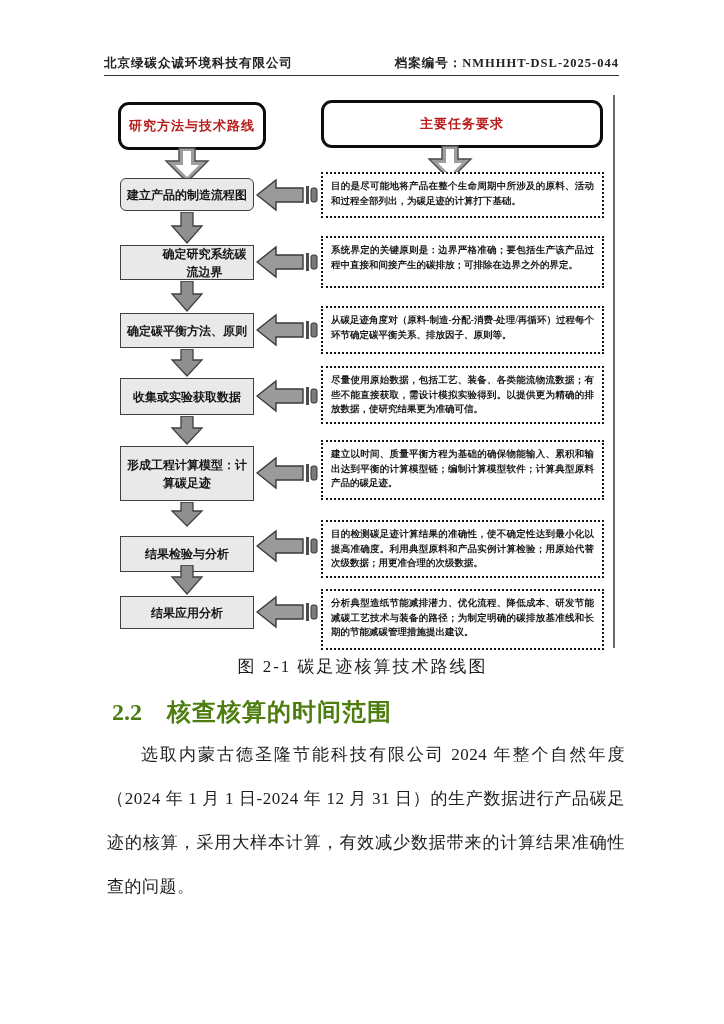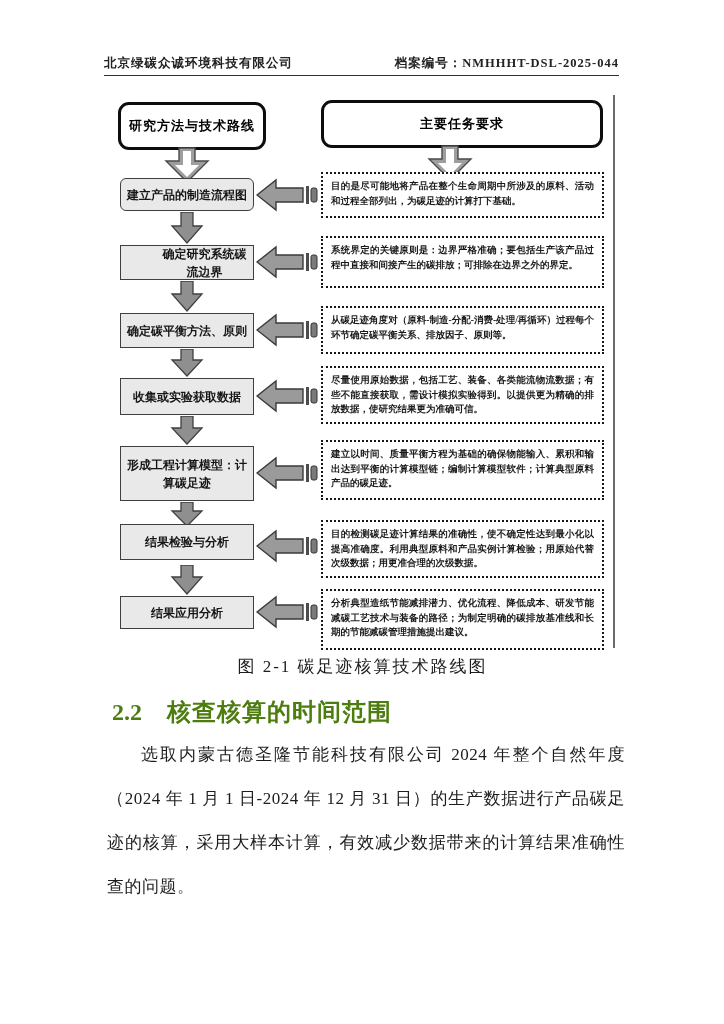--- a/index.html
+++ b/index.html
@@ -18,21 +18,21 @@
     font-size:12.5px;font-weight:bold;color:#222;
     border-bottom:1.5px solid #333;
     padding-bottom:3px;
     letter-spacing:1px;
   }
   
   .fc-abs{position:absolute;}
   .titlebox{
     background:#fff;border:3px solid #0d0d0d;border-radius:11px;
     display:flex;align-items:center;justify-content:center;
-    font-size:13px;font-weight:bold;letter-spacing:1px;color:#000000;
+    font-size:13px;font-weight:bold;letter-spacing:1px;color:#b91c1c;
   }
   .flowbox{
     background:#e9e9e9;border:1.2px solid #3f3f3f;
     display:flex;align-items:center;justify-content:center;
     font-size:12px;font-weight:bold;color:#161616;
     text-align:center;line-height:1.5;padding:2px 4px;box-sizing:border-box;
   }
   .dashbox{
     background:#fff;border:2px dotted #161616;
     font-size:9.5px;font-weight:600;color:#1a1a1a;
@@ -188,21 +188,21 @@
     <div class="fc-abs dashbox" style="left:321px;top:440px;width:283px;height:60px;">
       <span>建立以时间、质量平衡方程为基础的确保物能输入、累积和输出达到平衡的计算模型链；编制计算模型软件；计算典型原料产品的碳足迹。</span>
     </div>
 
     <span class="fc-abs" style="left:170px;top:502px;">
       <svg width="34" height="25" viewBox="0 0 34 25">
         <polygon points="11,0 23,0 23,9 32,9 17,24 2,9 11,9" fill="#8f8f8f" stroke="#404040" stroke-width="1.3"></polygon>
       </svg>
     </span>
 
-    <div class="fc-abs flowbox" style="left:120px;top:524px;width:134px;height:36px;">
+    <div class="fc-abs flowbox" style="left:120px;top:536px;width:134px;height:36px;">
       <span>结果检验与分析</span>
     </div>
     <span class="fc-abs" style="left:256px;top:528px;">
       <svg width="62" height="36" viewBox="0 0 62 36">
         <polygon points="1,18 20,3 20,11 47,11 47,25 20,25 20,33" fill="#9a9a9a" stroke="#3a3a3a" stroke-width="1.4"></polygon>
         <rect x="50" y="9" width="3" height="18" fill="#4d4d4d"></rect>
         <rect x="55" y="11" width="6" height="14" rx="2" fill="#7a7a7a" stroke="#333" stroke-width="1"></rect>
       </svg>
     </span>
     <div class="fc-abs dashbox" style="left:321px;top:520px;width:283px;height:58px;">

